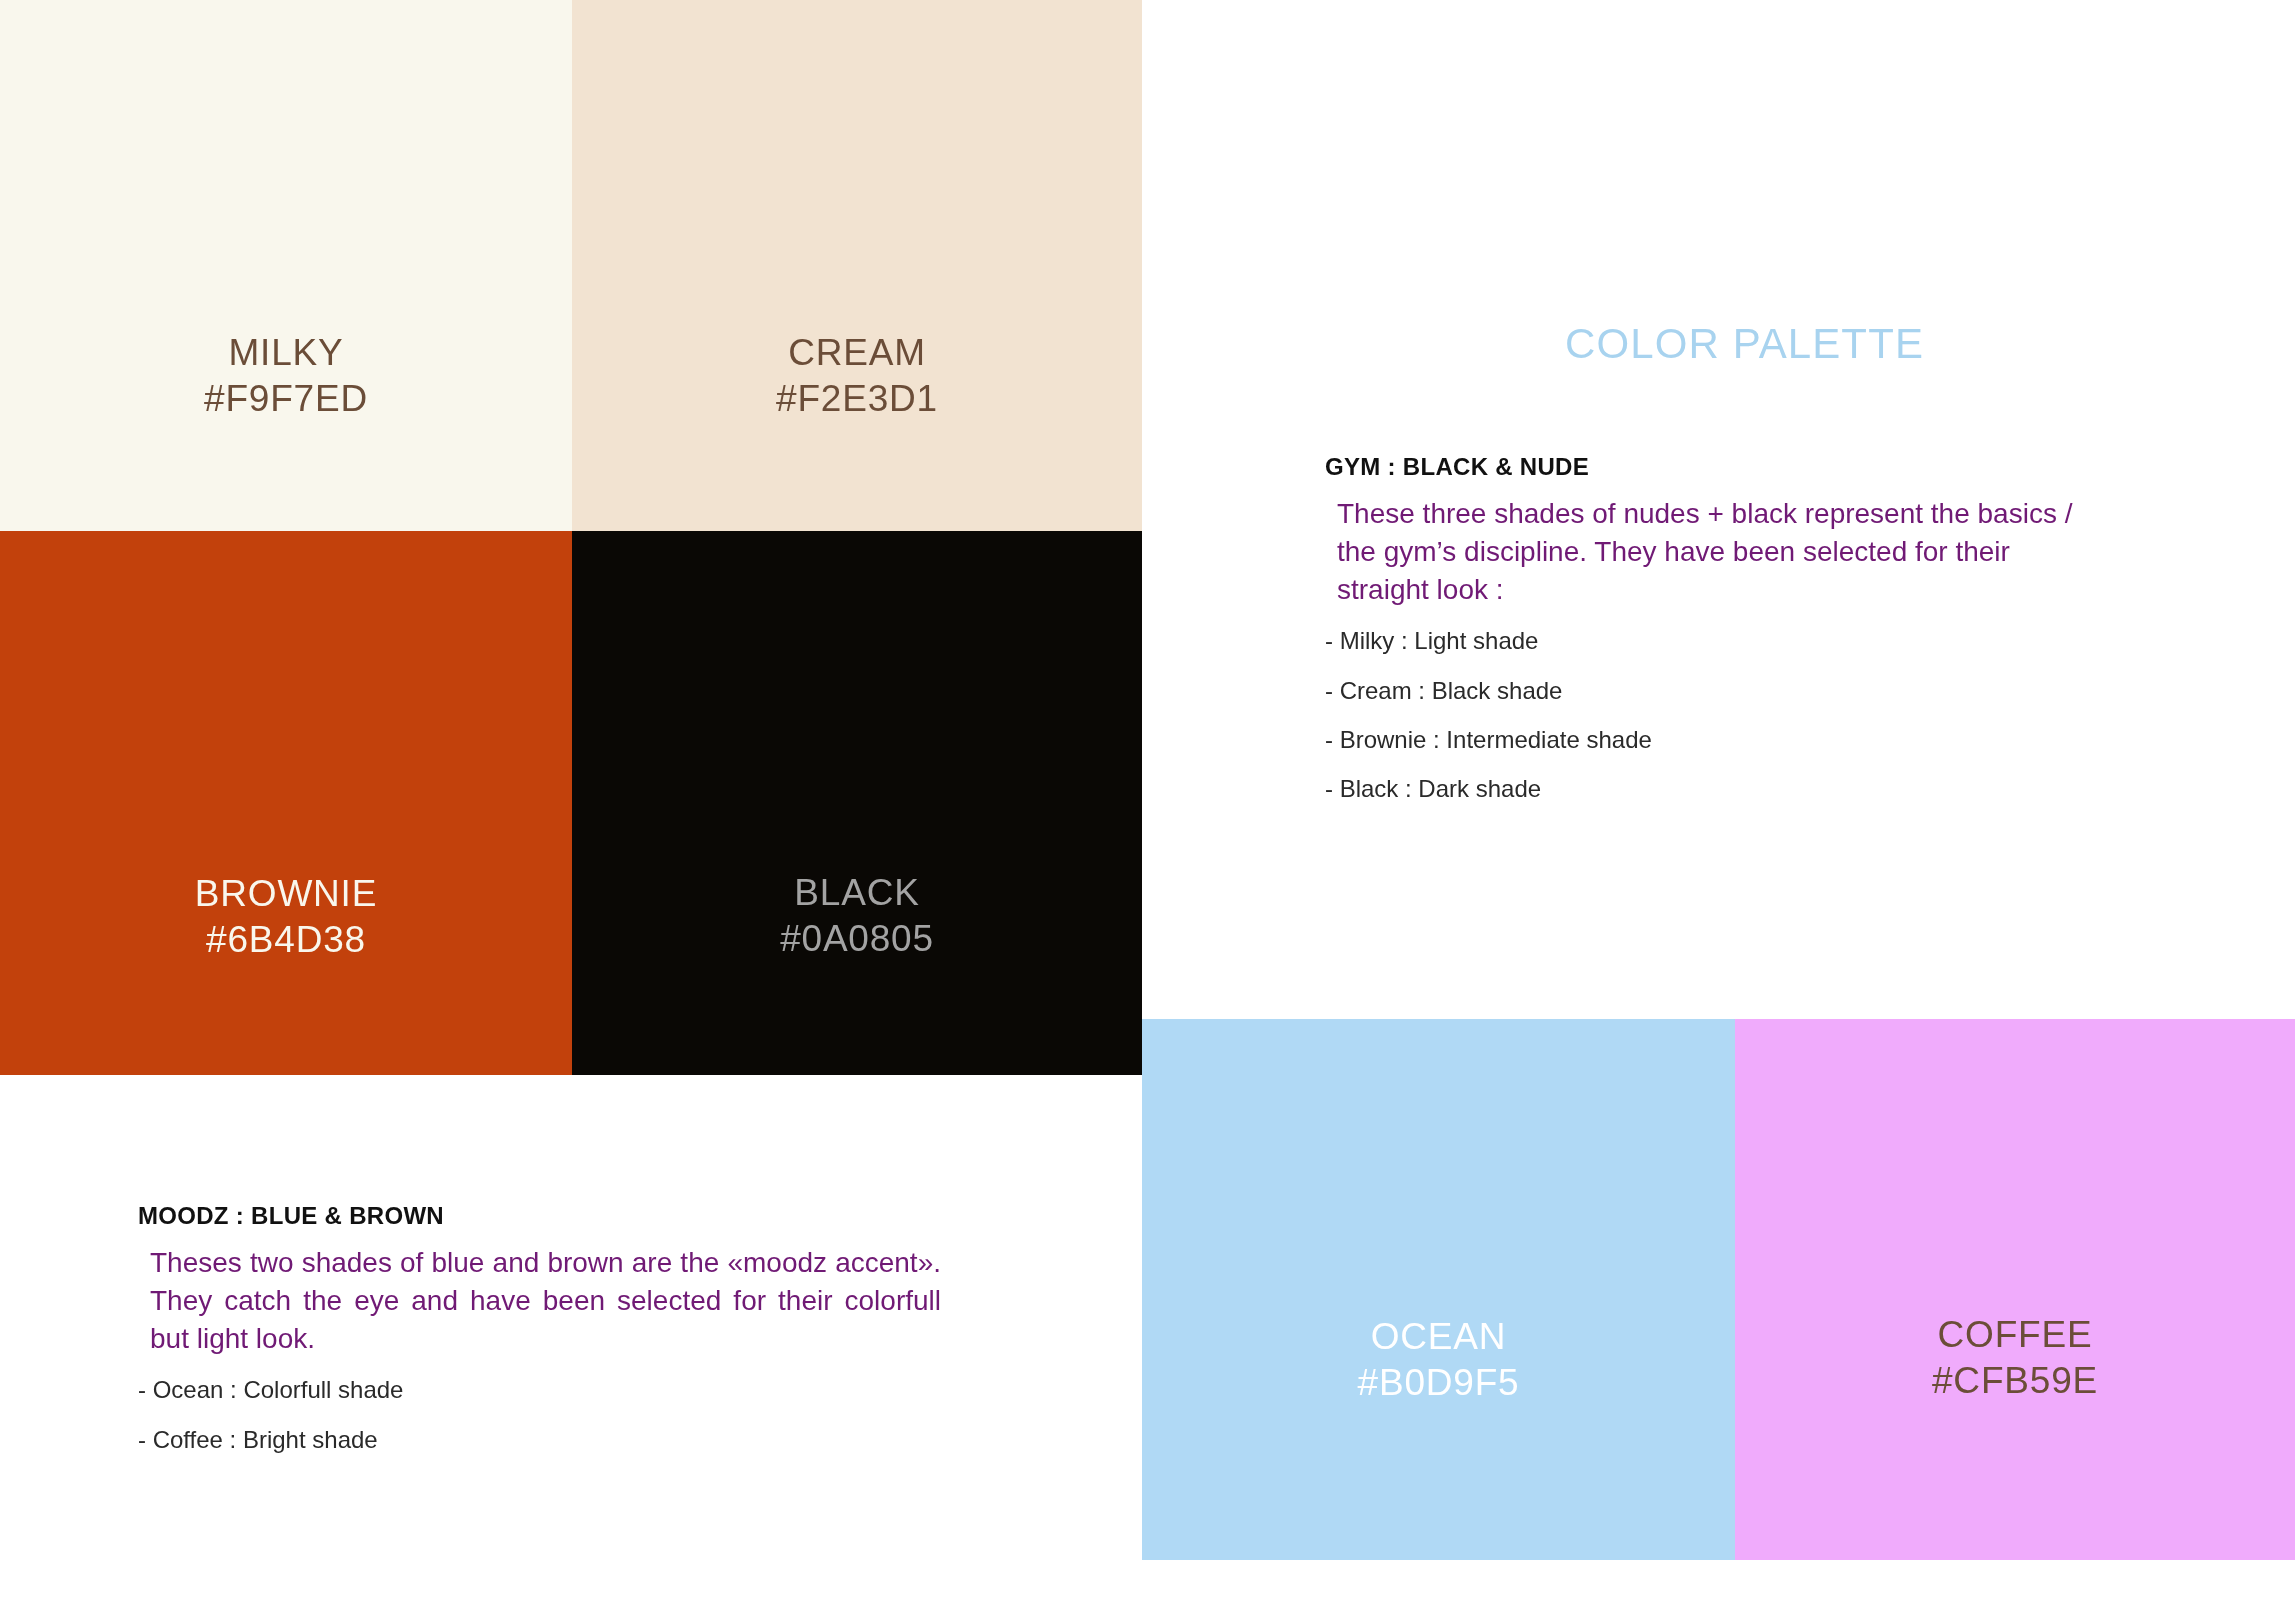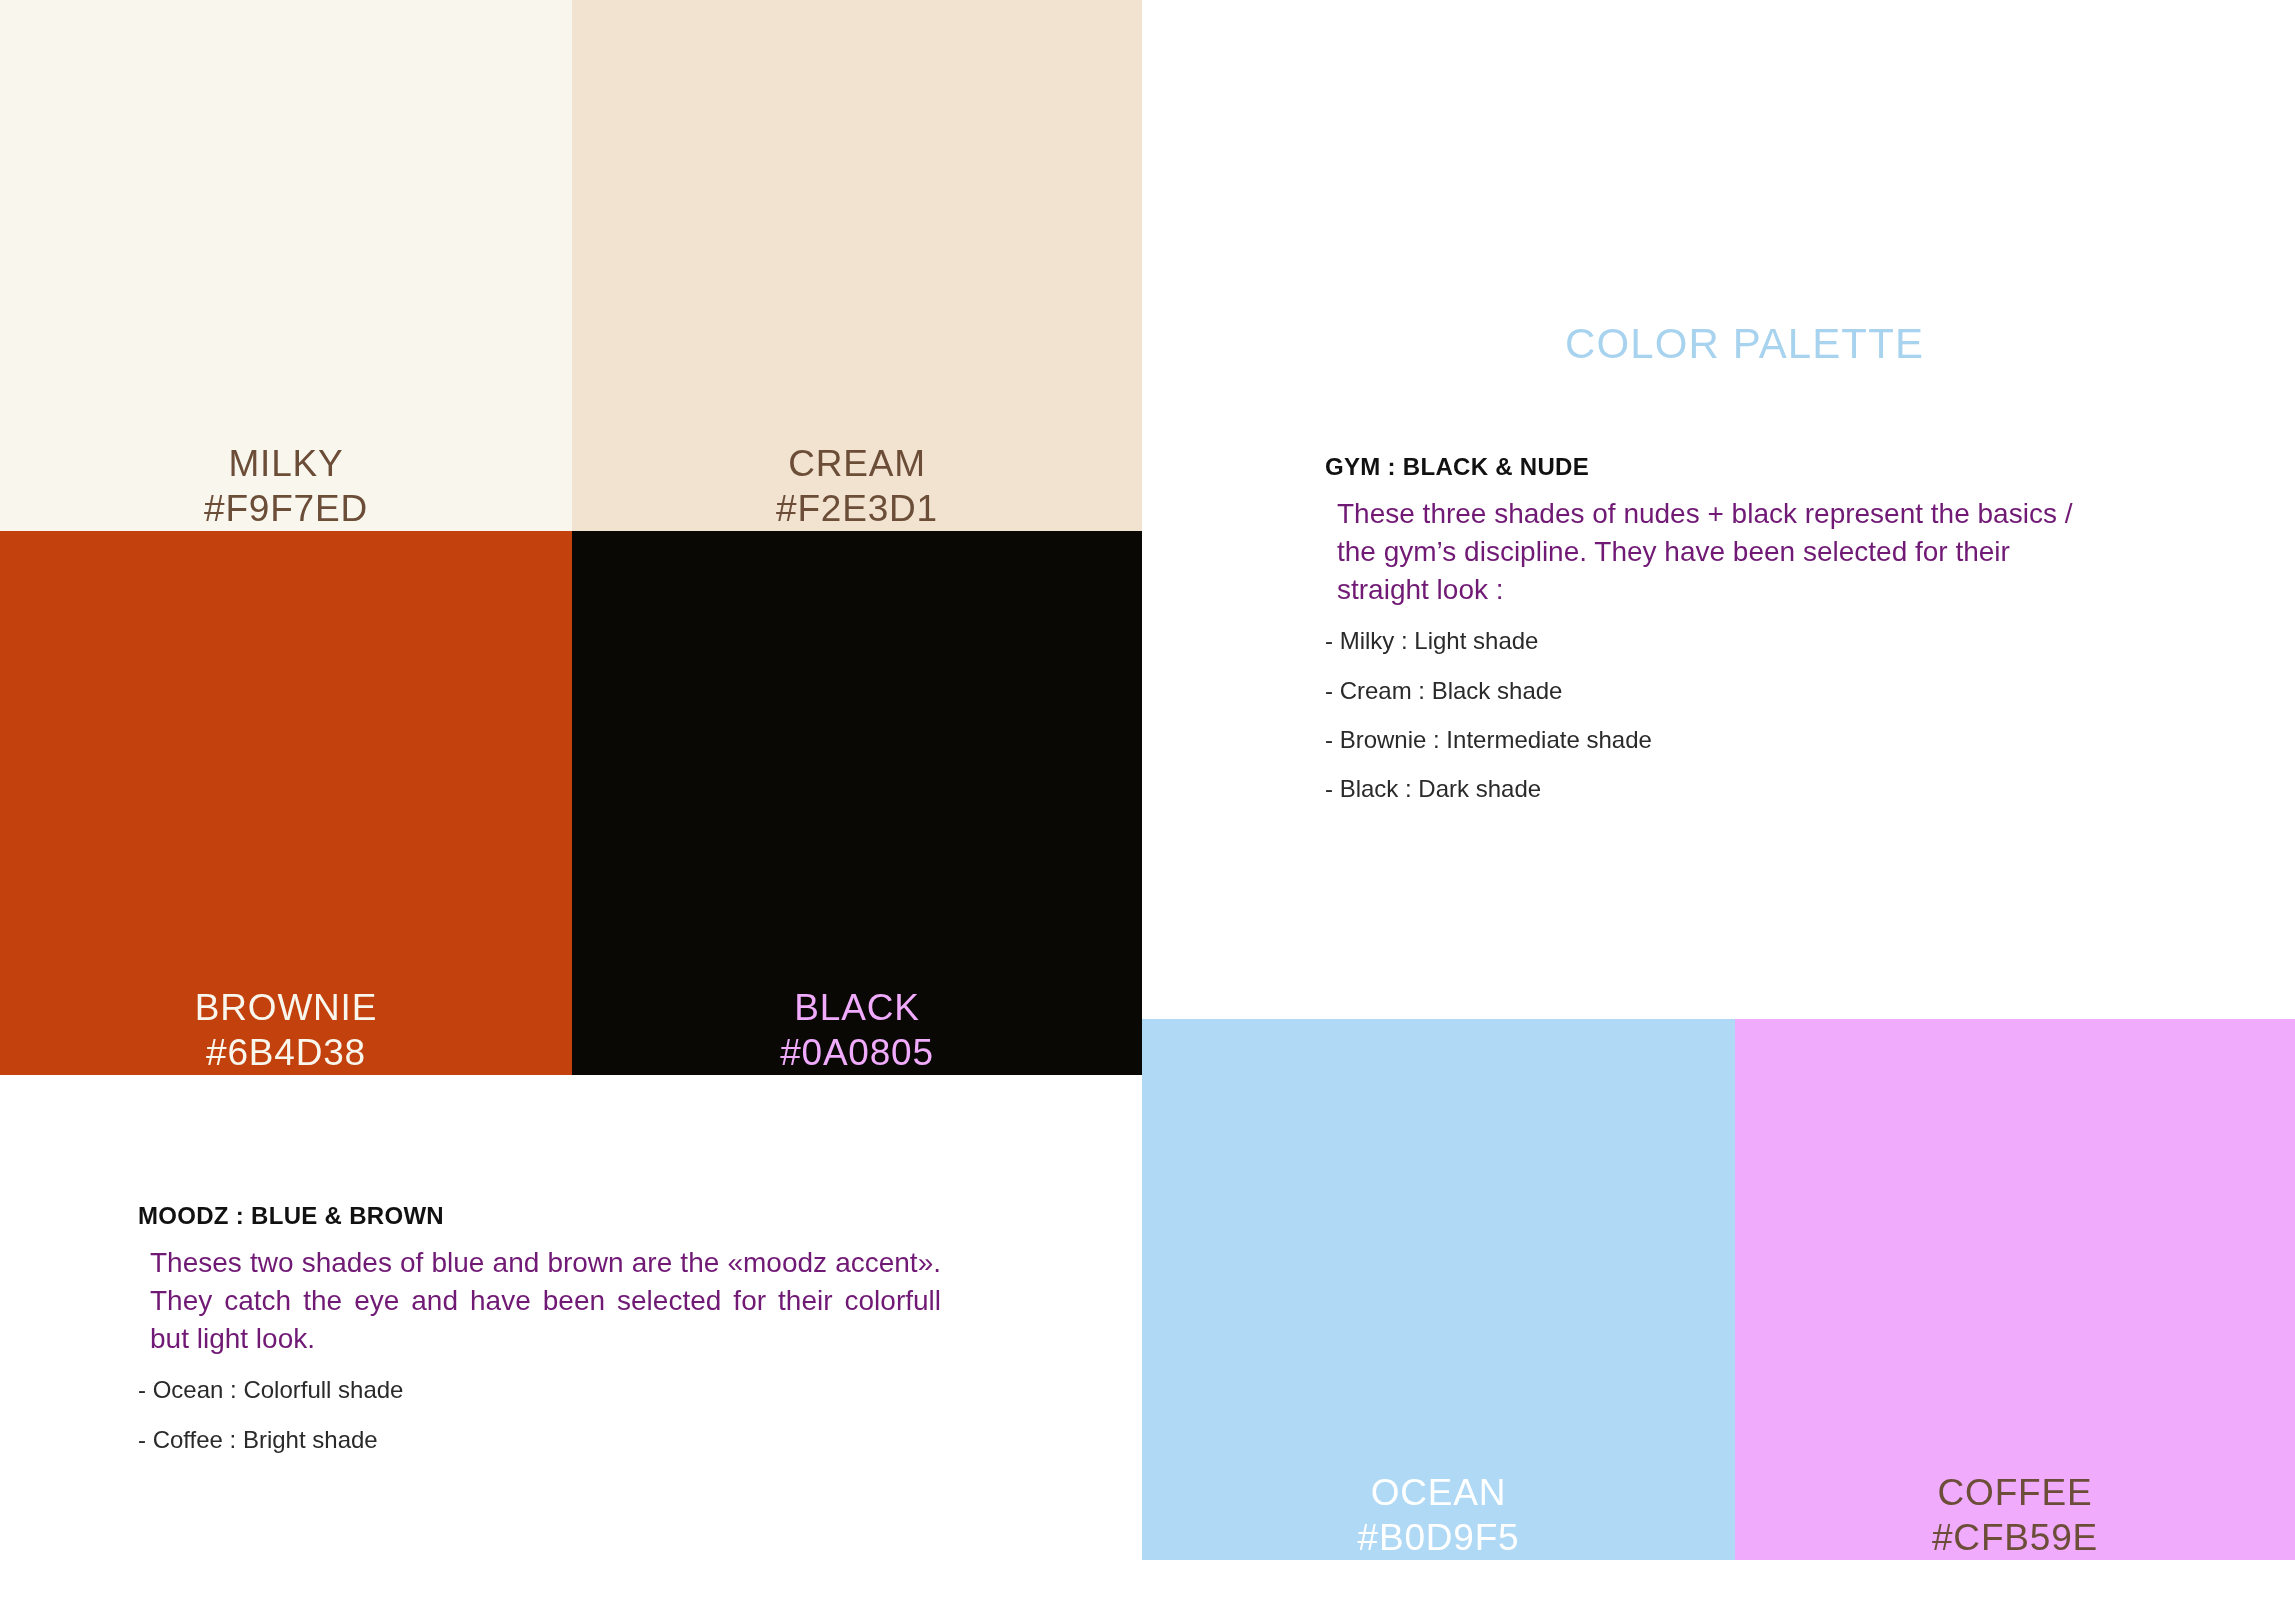--- a/index.html
+++ b/index.html
@@ -37,21 +37,21 @@
     display: grid;
     grid-template-columns: 593px 560px;
     grid-template-rows: 541px;
   }
 
   .swatch {
     position: relative;
     display: flex;
     flex-direction: column;
     align-items: center;
-    justify-content: flex-end;
+    justify-content: center;
   }
   .swatch-label {
     text-align: center;
     font-size: 37px;
     font-weight: 400;
     letter-spacing: 0.8px;
     line-height: 1.22;
     white-space: pre-line;
   }
 
@@ -146,21 +146,21 @@
   </div>
   <div class="swatch sw-cream" style="background: rgb(242, 227, 209);">
     <div class="swatch-label" style="color: rgb(107, 77, 56);">CREAM
 #F2E3D1</div>
   </div>
   <div class="swatch sw-brownie" style="background: #c2410c;">
     <div class="swatch-label" style="color: rgb(249, 247, 237);">BROWNIE
 #6B4D38</div>
   </div>
   <div class="swatch sw-black" style="background: rgb(10, 8, 5);">
-    <div class="swatch-label" style="color: #f0abfc;">BLACK
+    <div class="swatch-label" style="color: #a3a3a3;">BLACK
 #0A0805</div>
   </div>
 </div>
 
 <div class="swatch-grid-bottom">
   <div class="swatch sw-ocean" style="background: rgb(176, 217, 245);">
     <div class="swatch-label" style="color: rgb(255, 255, 255);">OCEAN
 #B0D9F5</div>
   </div>
   <div class="swatch sw-coffee" style="background: #f0abfc;">

